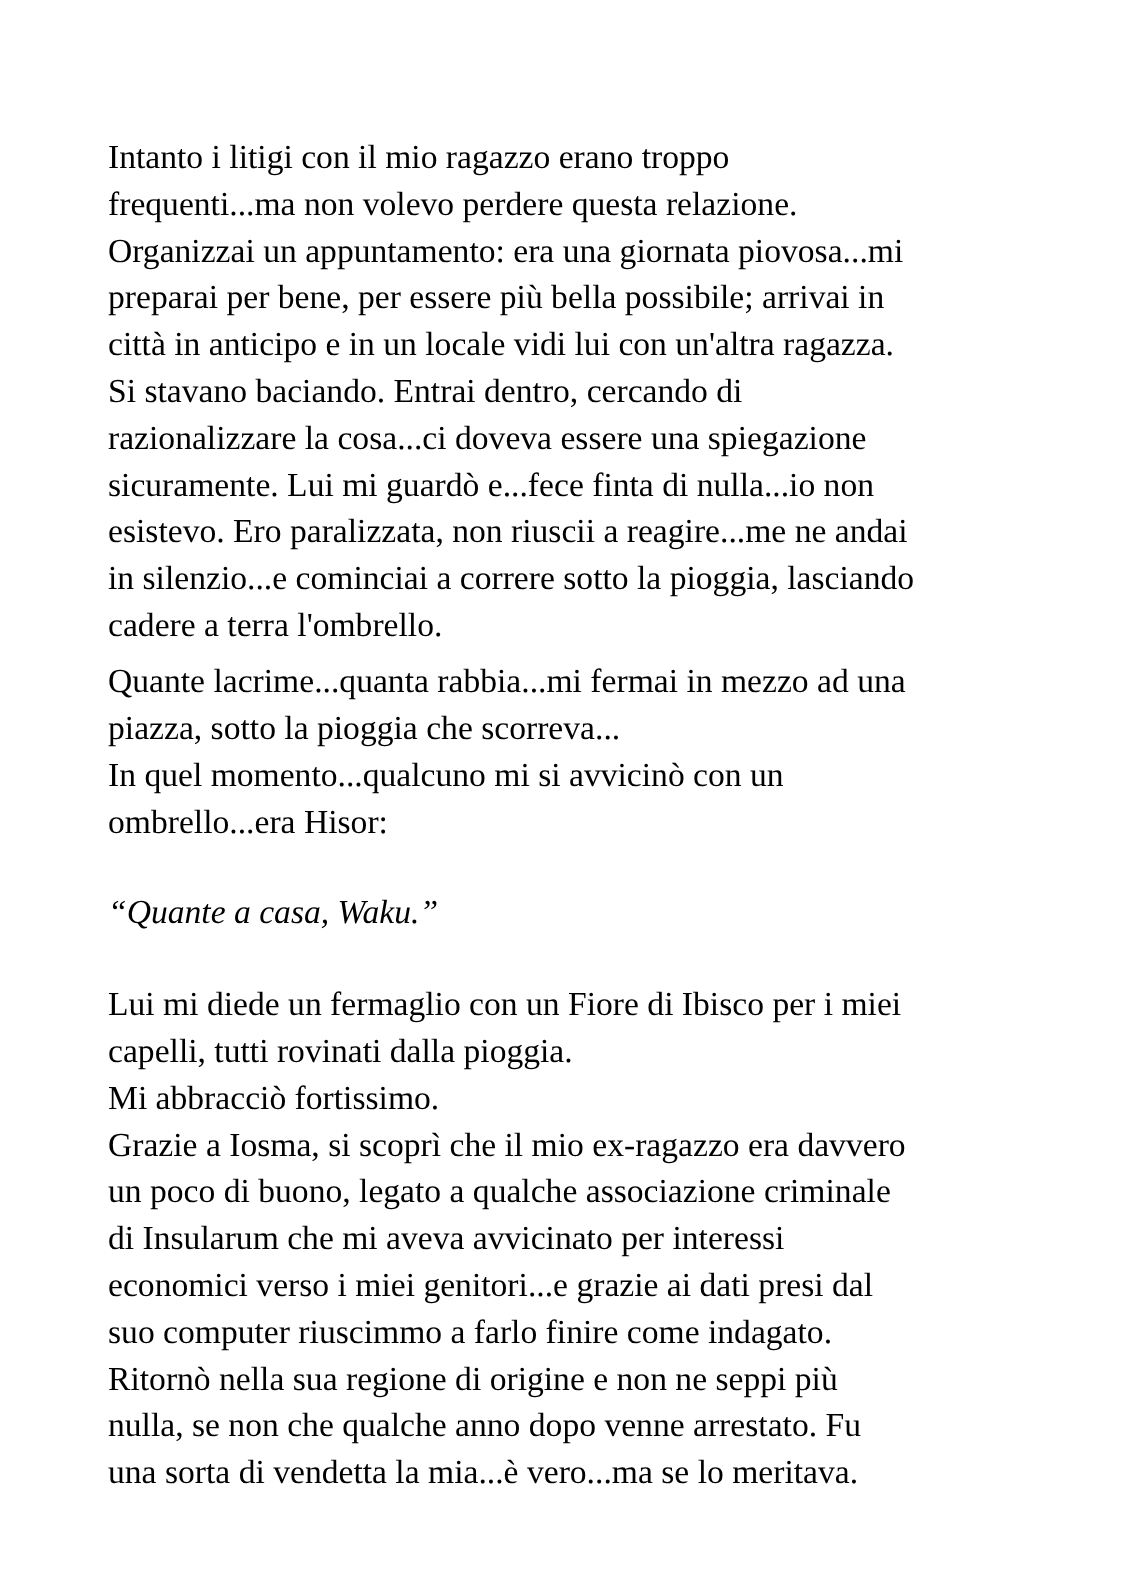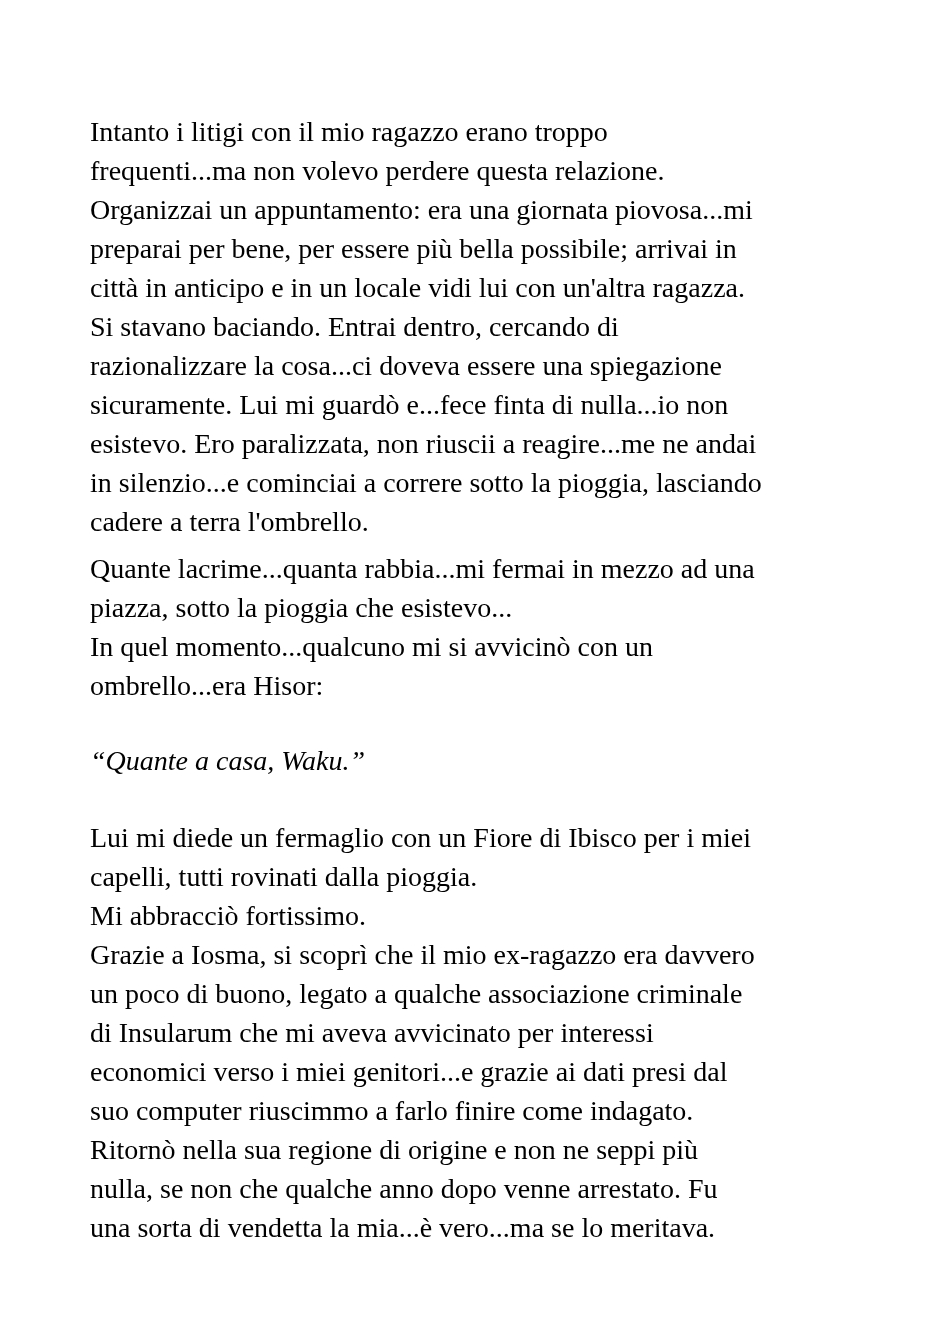--- a/index.html
+++ b/index.html
@@ -44,21 +44,21 @@
 preparai per bene, per essere più bella possibile; arrivai in
 città in anticipo e in un locale vidi lui con un'altra ragazza.
 Si stavano baciando. Entrai dentro, cercando di
 razionalizzare la cosa...ci doveva essere una spiegazione
 sicuramente. Lui mi guardò e...fece finta di nulla...io non
 esistevo. Ero paralizzata, non riuscii a reagire...me ne andai
 in silenzio...e cominciai a correre sotto la pioggia, lasciando
 cadere a terra l'ombrello.</p>
 
   <p class="para">Quante lacrime...quanta rabbia...mi fermai in mezzo ad una
-piazza, sotto la pioggia che esistevo...
+piazza, sotto la pioggia che scorreva...
 In quel momento...qualcuno mi si avvicinò con un
 ombrello...era Hisor:</p>
 
   <p class="para italic">“Quante a casa, Waku.”</p>
 
   <p class="para">Lui mi diede un fermaglio con un Fiore di Ibisco per i miei
 capelli, tutti rovinati dalla pioggia.
 Mi abbracciò fortissimo.
 Grazie a Iosma, si scoprì che il mio ex-ragazzo era davvero
 un poco di buono, legato a qualche associazione criminale

